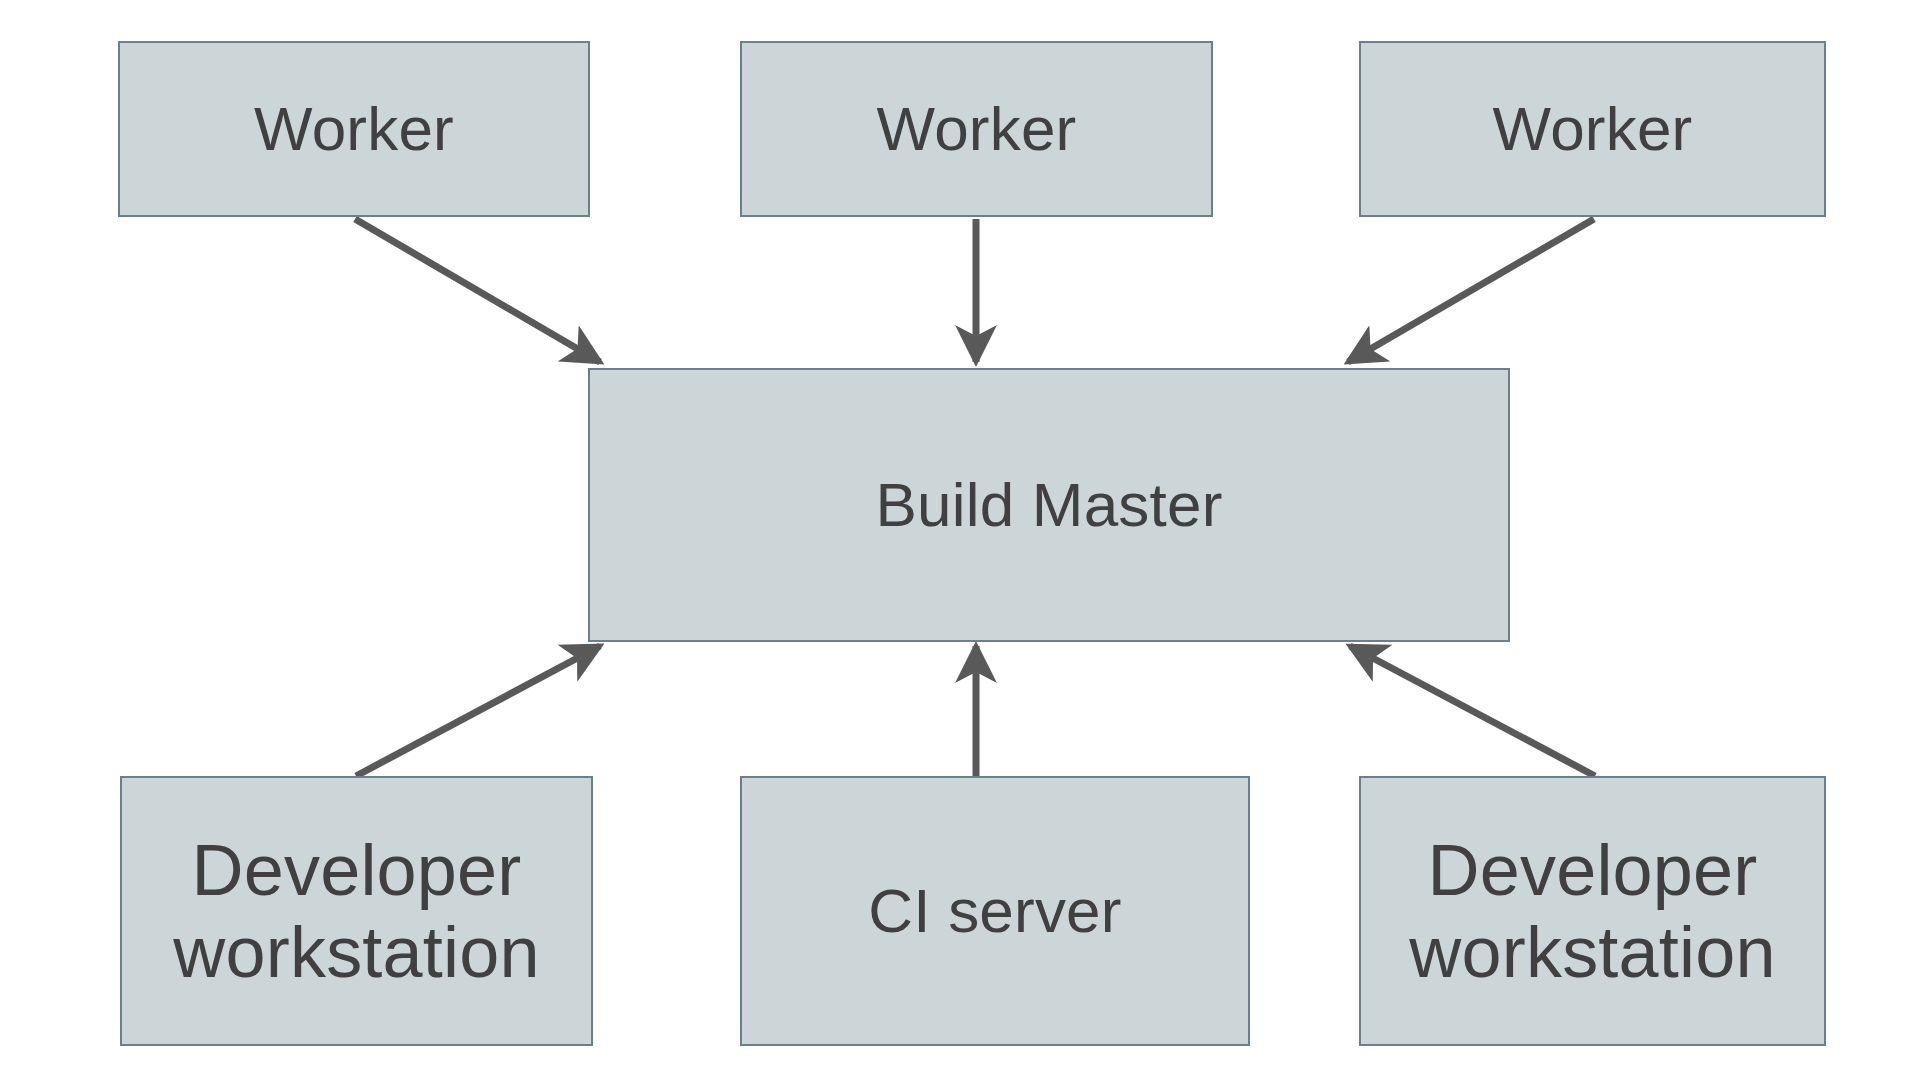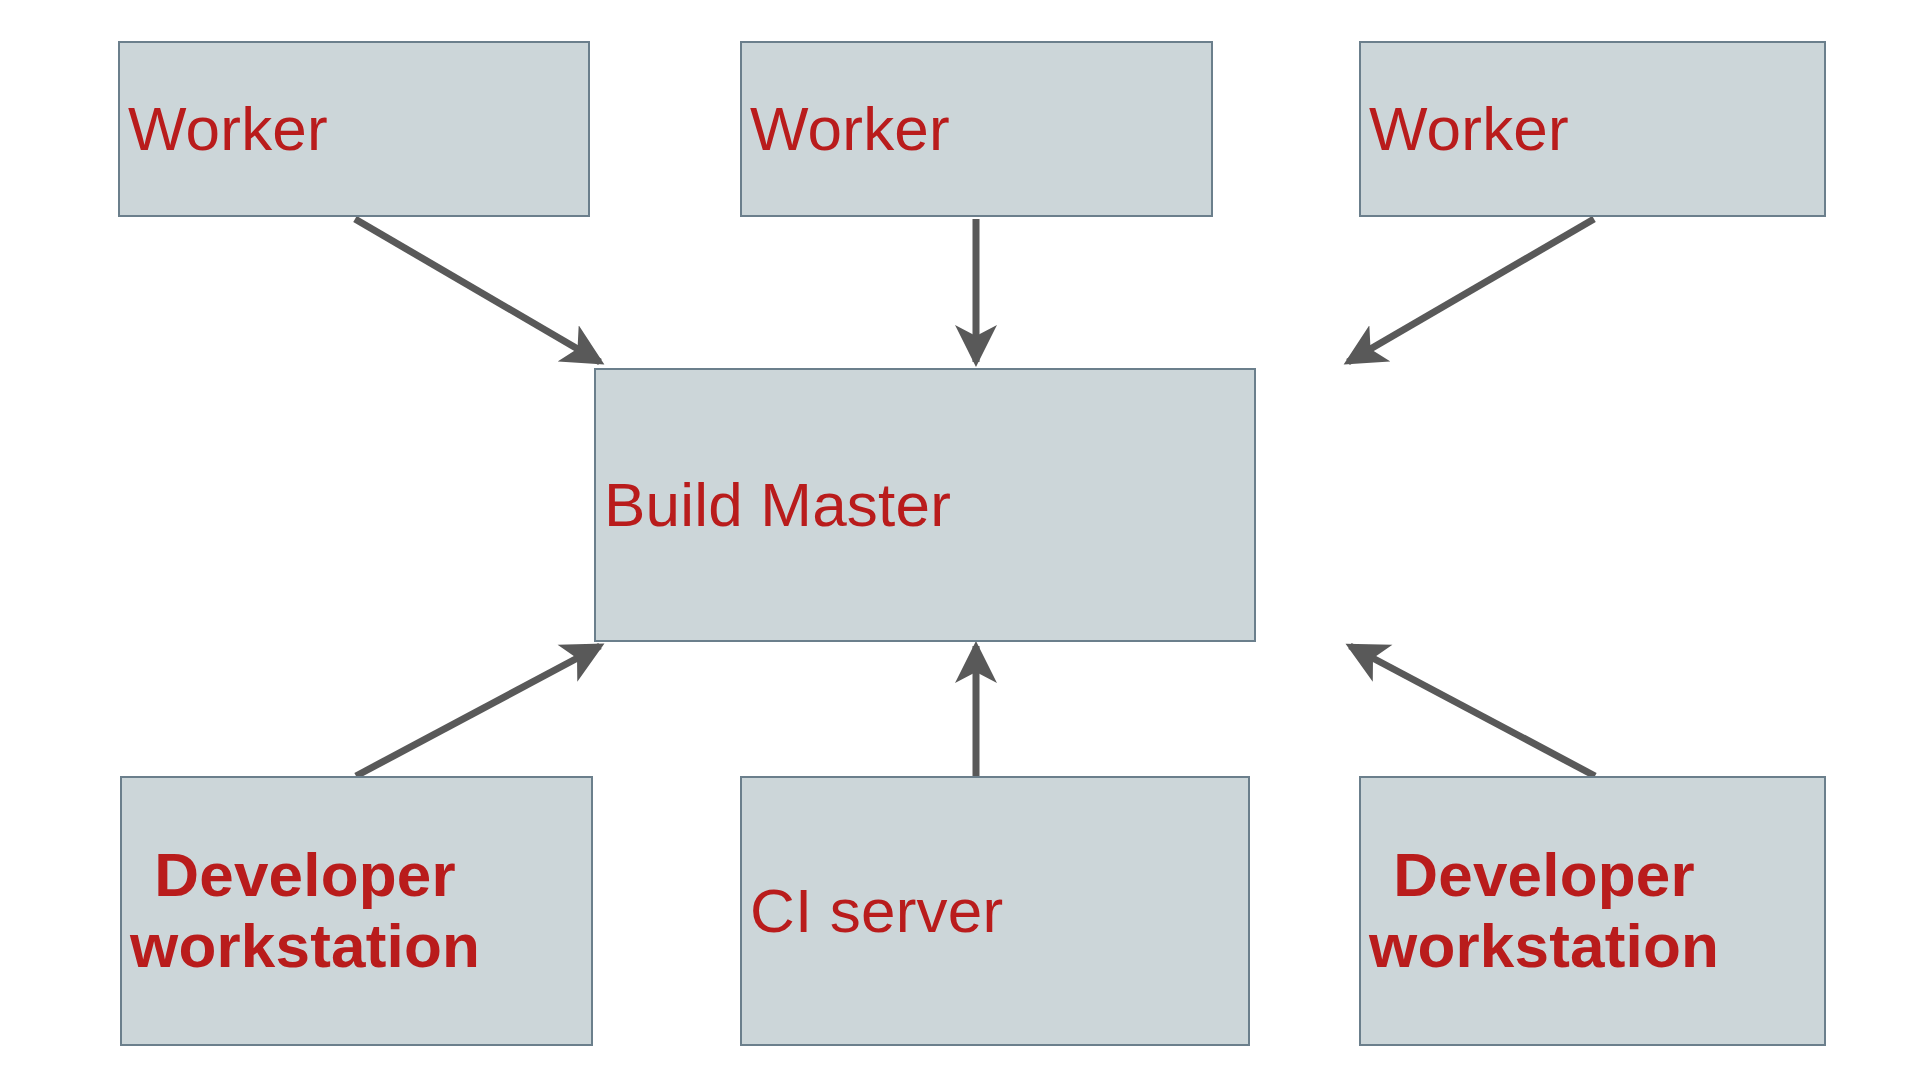--- a/index.html
+++ b/index.html
@@ -26,37 +26,36 @@
     width: 1910px;
     height: 1090px;
   }
   .node {
     position: absolute;
     box-sizing: border-box;
     background: #ccd6d9;
     border: 2px solid #6b7f8c;
     display: flex;
     align-items: center;
-    justify-content: flex-start;
+    justify-content: center;
     text-align: center;
-    color: #b91c1c;
+    color: #404040;
     z-index: 2;
   }
   .node-label {
     font-size: 62px;
     line-height: 1.12;
     font-weight: 400;
     letter-spacing: 0.2px;
     white-space: pre-line;
     padding: 0 8px;
   }
   .node-label.two-line {
-    font-size: 62px;
+    font-size: 72px;
     line-height: 1.14;
-    font-weight: bold;
   }
 </style>
 </head>
 <body>
 
 <div id="diagram-root">
 
   <svg id="arrow-layer" viewBox="0 0 1910 1090" width="1910" height="1090" xmlns="http://www.w3.org/2000/svg">
     <defs>
       <marker id="barb" viewBox="0 0 12 12" refX="10.2" refY="6" markerWidth="6.2" markerHeight="6.2" orient="auto-start-reverse" markerUnits="strokeWidth">
@@ -84,21 +83,21 @@
   </div>
 
   <div class="node" style="left:740px; top:41px; width:473px; height:176px;">
     <span class="node-label">Worker</span>
   </div>
 
   <div class="node" style="left:1359px; top:41px; width:467px; height:176px;">
     <span class="node-label">Worker</span>
   </div>
 
-  <div class="node" style="left:588px; top:368px; width:662px; height:274px;margin-left:6px;">
+  <div class="node" style="left:588px; top:368px; width:922px; height:274px;">
     <span class="node-label">Build Master</span>
   </div>
 
   <div class="node" style="left:120px; top:776px; width:473px; height:270px;">
     <span class="node-label two-line">Developer
 workstation</span>
   </div>
 
   <div class="node" style="left:740px; top:776px; width:510px; height:270px;">
     <span class="node-label">CI server</span>

